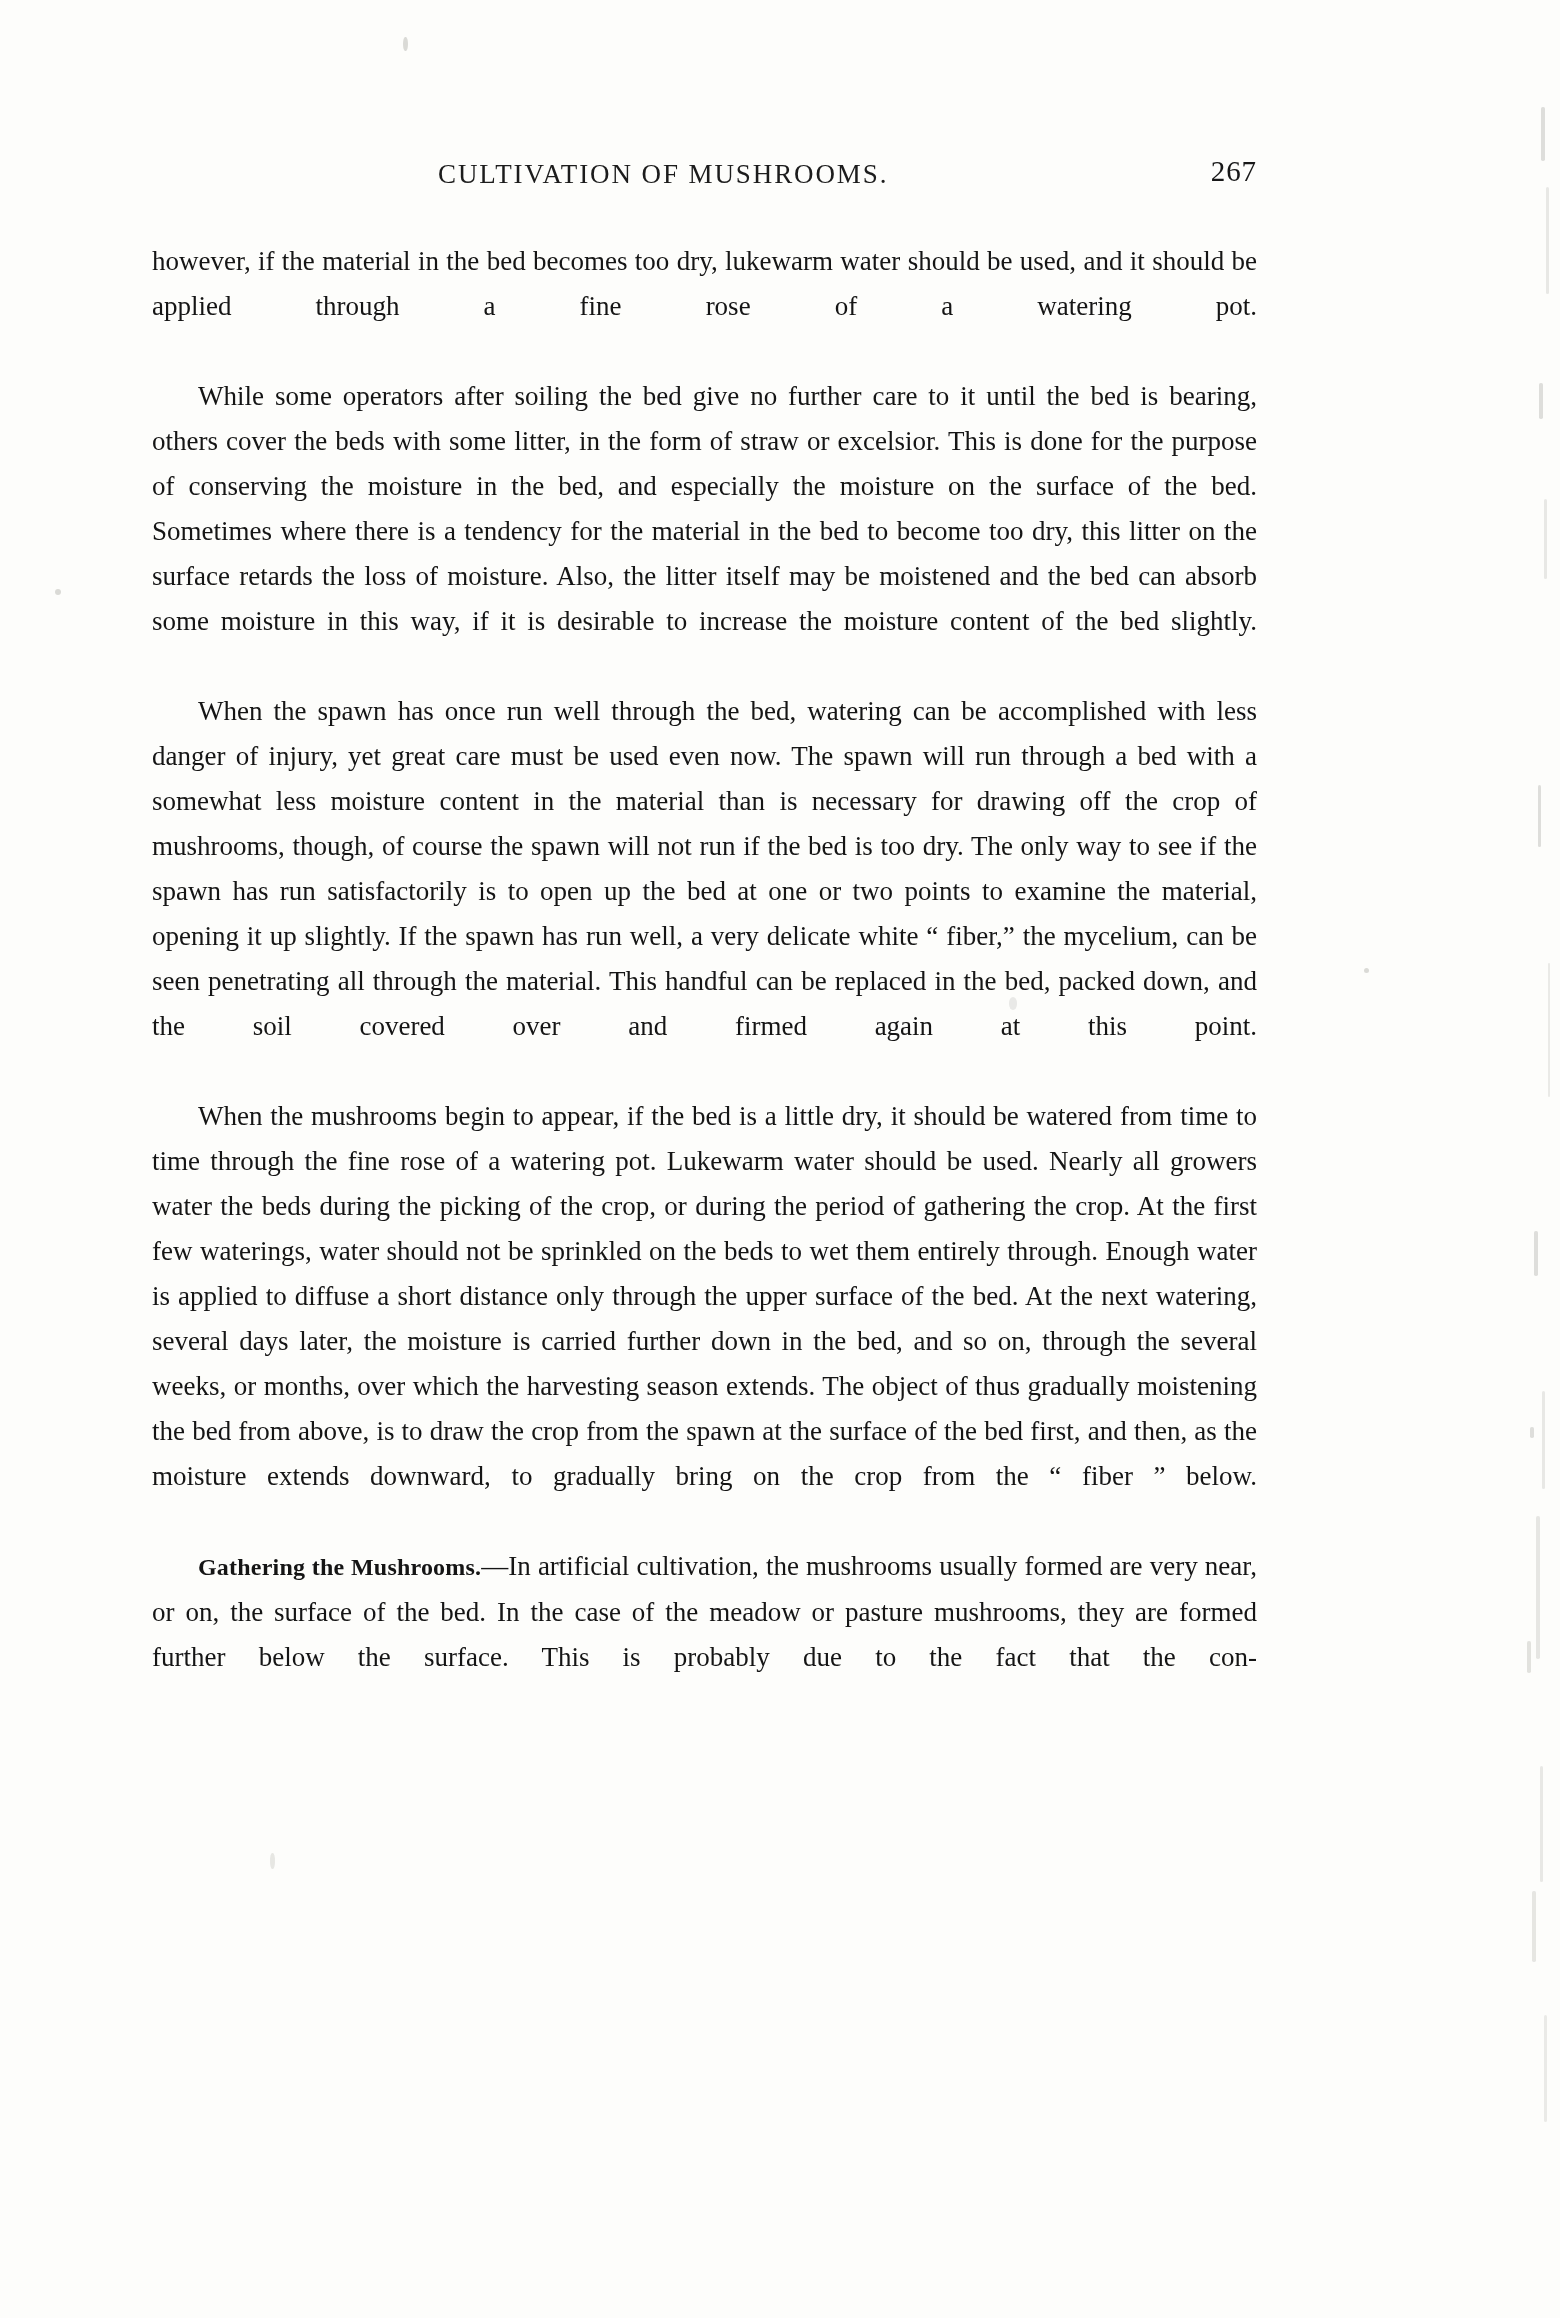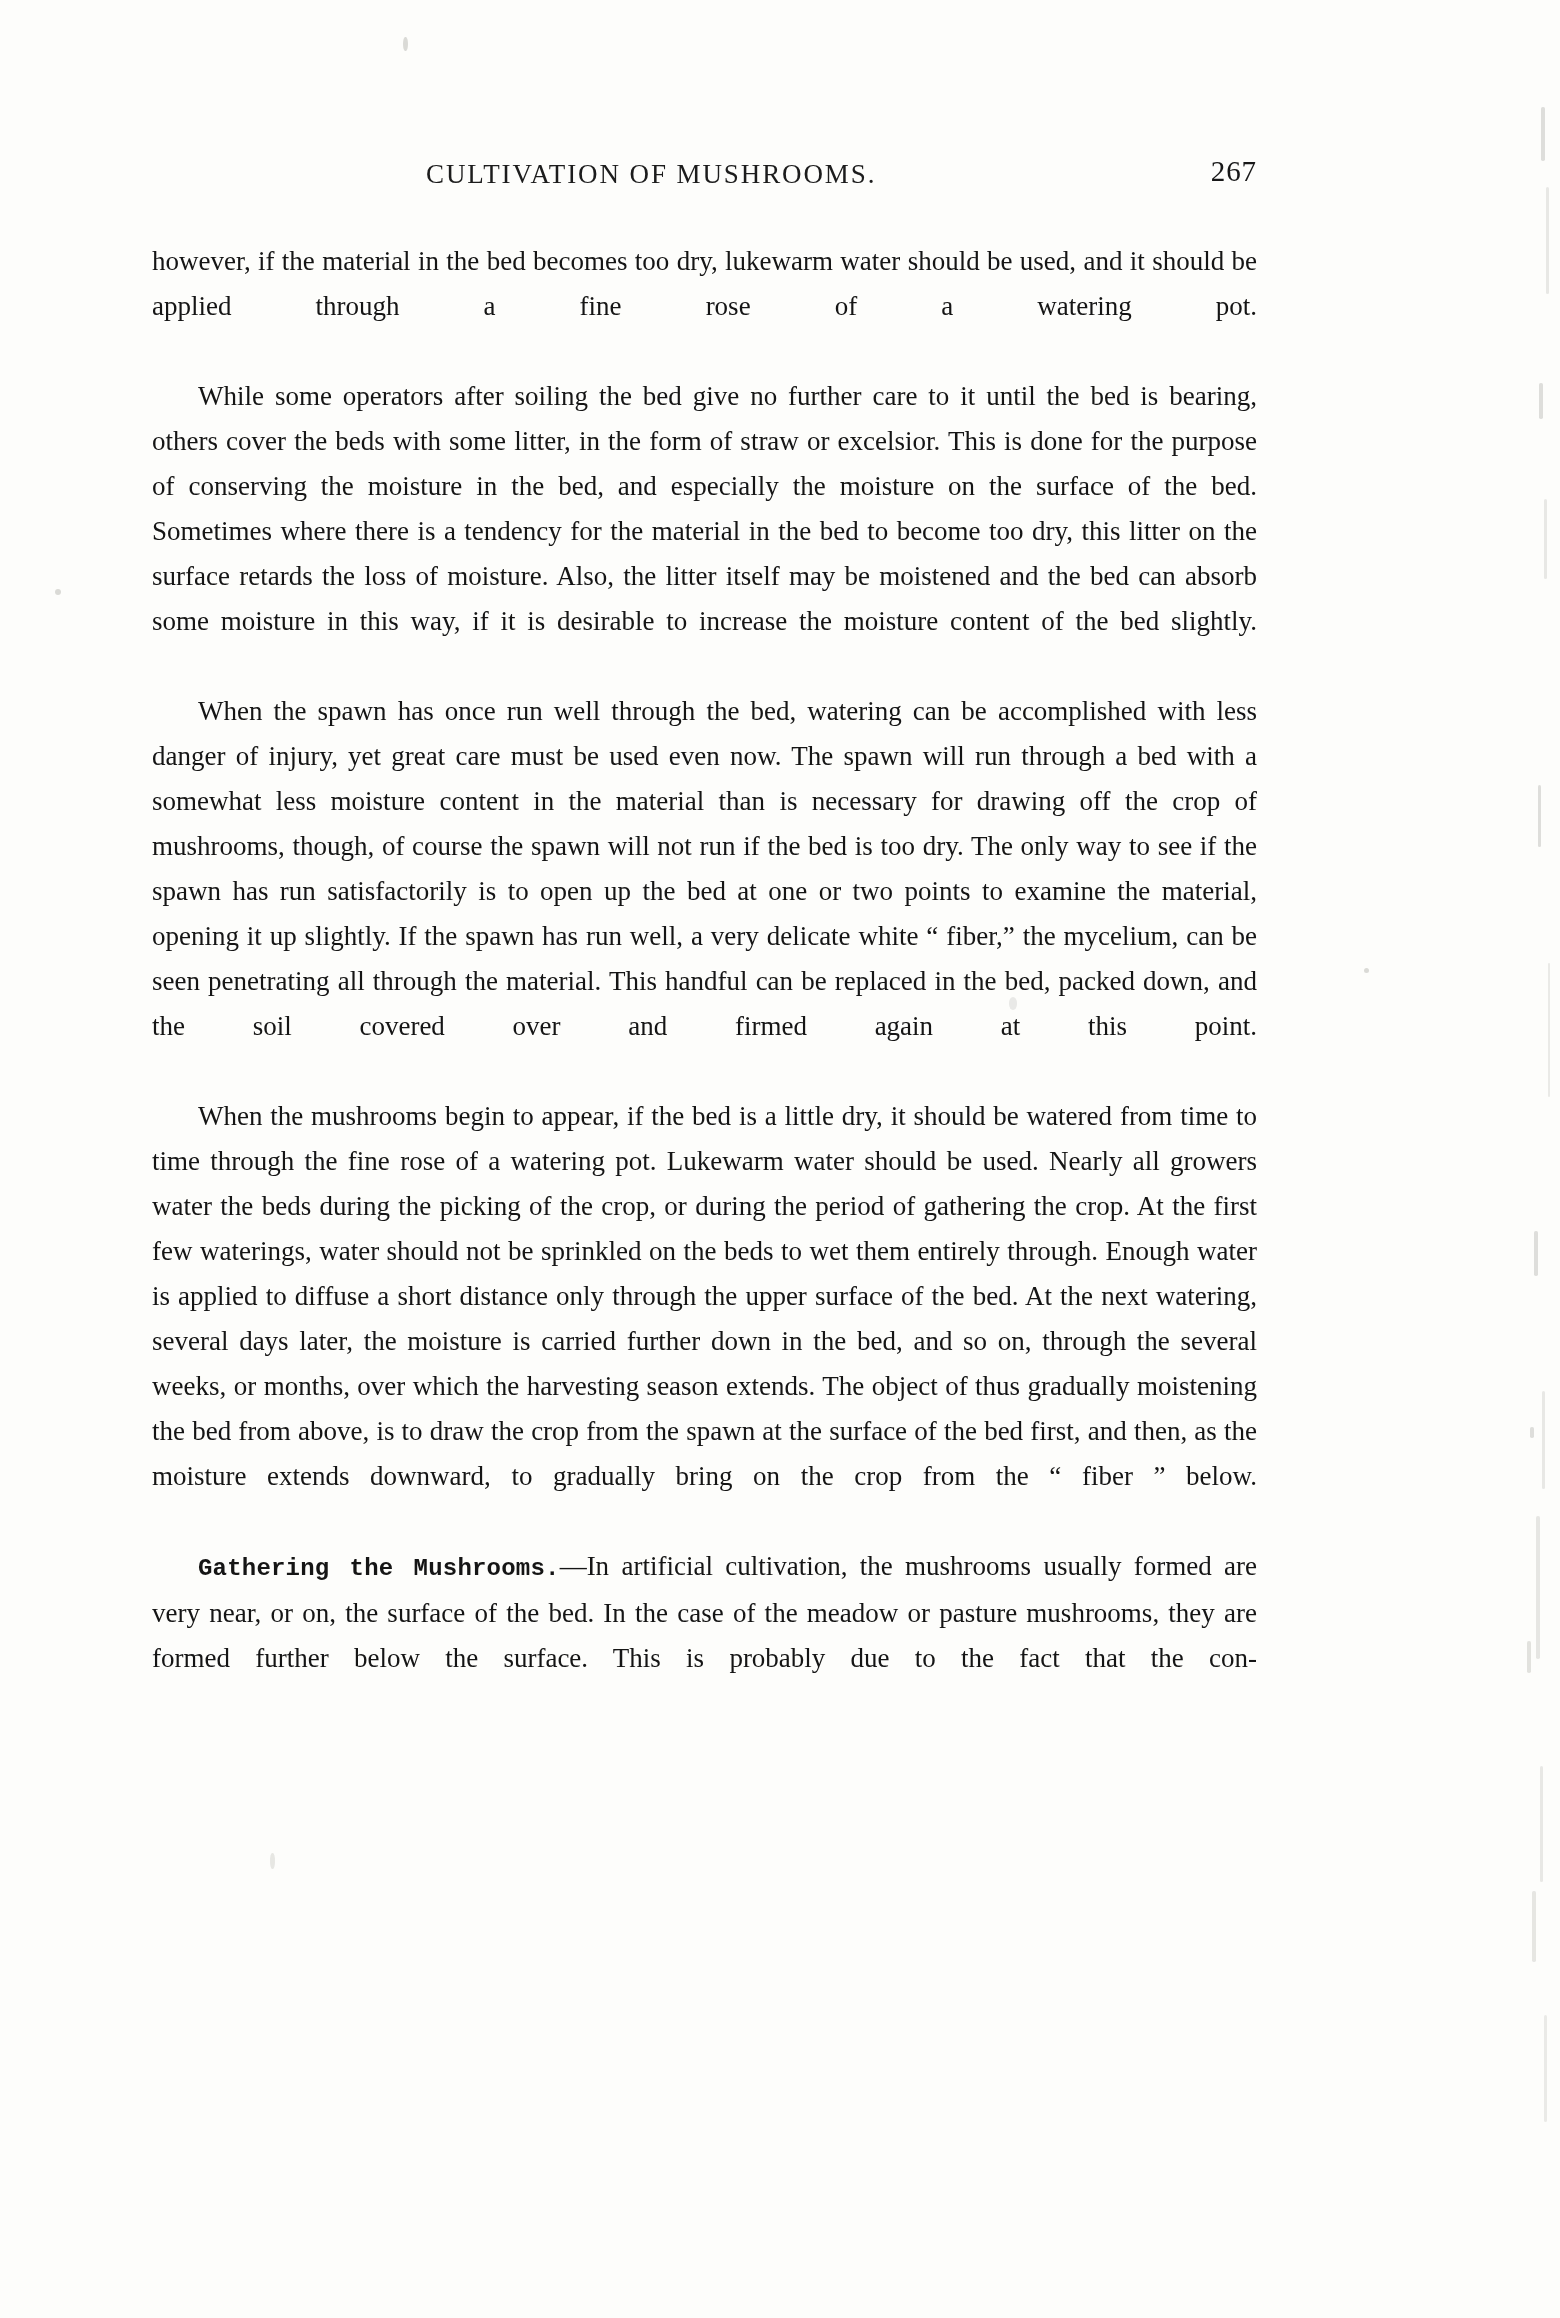--- a/index.html
+++ b/index.html
@@ -52,21 +52,21 @@
     width: 1125px;
   }
 
   .header-row {
     position: relative;
     height: 57px;
     margin-top: 159px;
   }
   .running-head {
     position: absolute;
-    left: 294px;
+    left: 306px;
     top: 0;
     font-size: 27px;
     letter-spacing: 1.9px;
     color: #1c1c1c;
     white-space: nowrap;
   }
   .folio {
     position: absolute;
     right: 0;
     top: -3.6px;
@@ -87,21 +87,21 @@
     line-height: 45px;
     text-align: justify;
     text-justify: inter-word;
     color: #151515;
     hyphens: none;
   }
   p.para.indent {
     text-indent: 46px;
   }
   p.para .runin {
-    font-family: Liberation Mono, monospace;
+    font-family: Liberation Serif, serif;
     font-weight: bold;
     font-size: 24px;
     letter-spacing: 0.2px;
   }
 
   
   p.para::after {
     content: "";
     display: inline-block;
     width: 100%;

